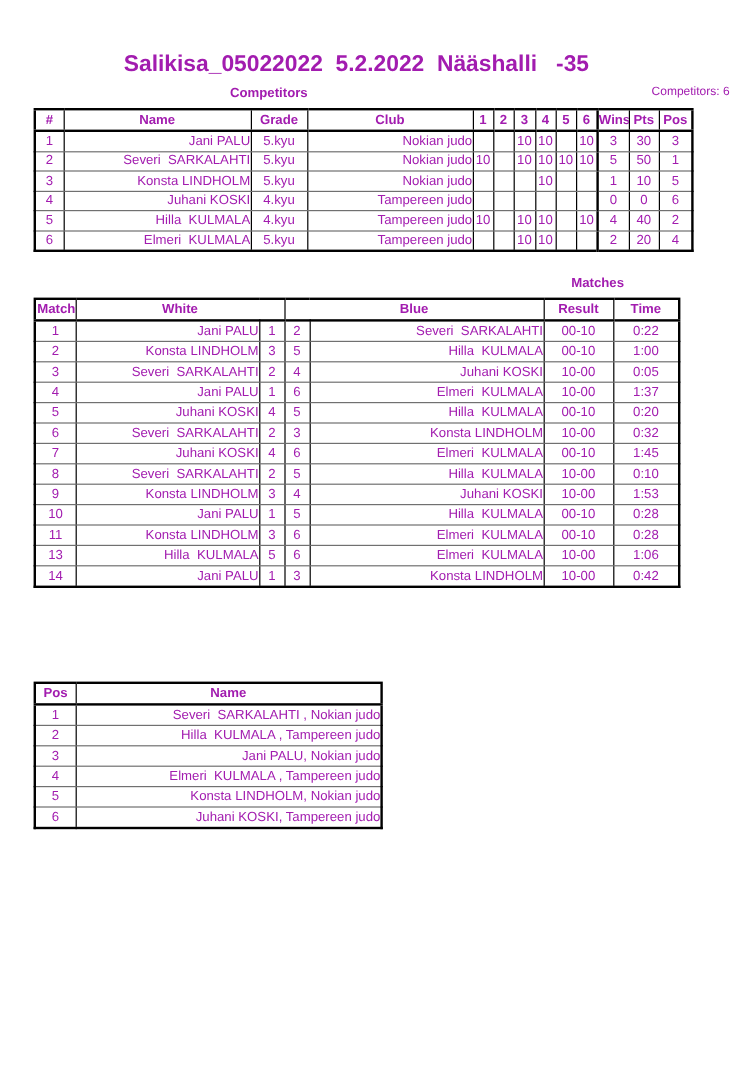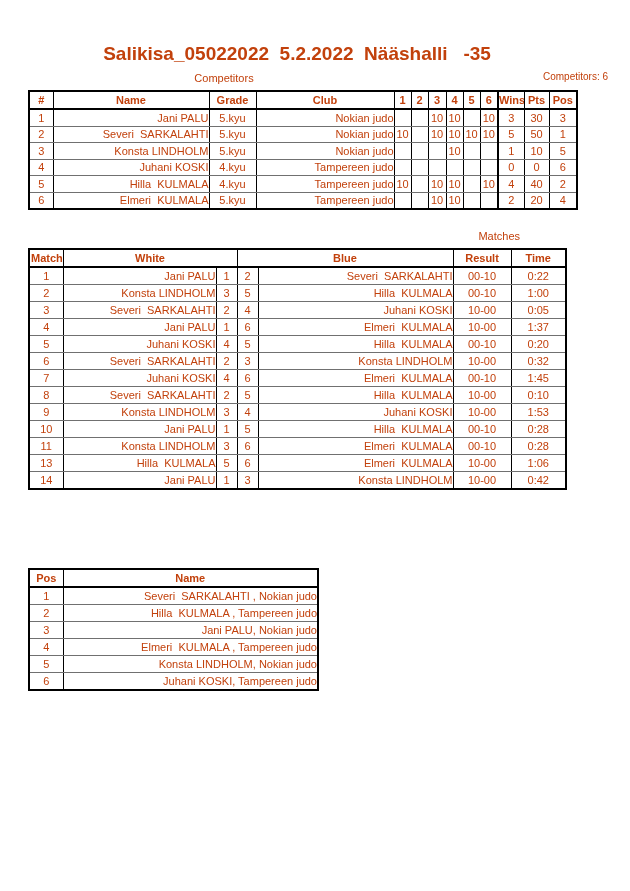--- a/index.html
+++ b/index.html
@@ -1,25 +1,25 @@
 <!DOCTYPE html>
 <html><head>
 <meta charset="utf-8">
 <style>
   html,body { margin:0; padding:0; background:#ffffff; }
   .page {
     position:relative; width:628px; height:891px; background:#ffffff;
-    font-family:"Liberation Sans", sans-serif; color:#c2410c;
+    font-family:"Liberation Sans", sans-serif; color:#a21caf;
     overflow:hidden;
   }
   .doc-title {
     position:absolute; top:43px; left:0; width:594px;
     text-align:center; font-size:19px; font-weight:bold; white-space:pre;
   }
-  .sec-heading { position:absolute; font-size:11px; font-weight:normal; text-align:center; white-space:pre; }
+  .sec-heading { position:absolute; font-size:11px; font-weight:bold; text-align:center; white-space:pre; }
   #competitors-heading { top:72px;  left:0; width:448px; }
   #matches-heading     { top:230px; left:0; width:520px;text-align:right; }
   #results-heading     { top:550px; left:0; width:348px; }
   .count-label { position:absolute; top:71px; right:20px; font-size:10px; }
 
   table {
     position:absolute; border-collapse:collapse; table-layout:fixed;
     font-size:11px; border:2px solid #000; background:#fff;
   }
   #competitors-table { left:28px; top:90px;  width:548px; }

